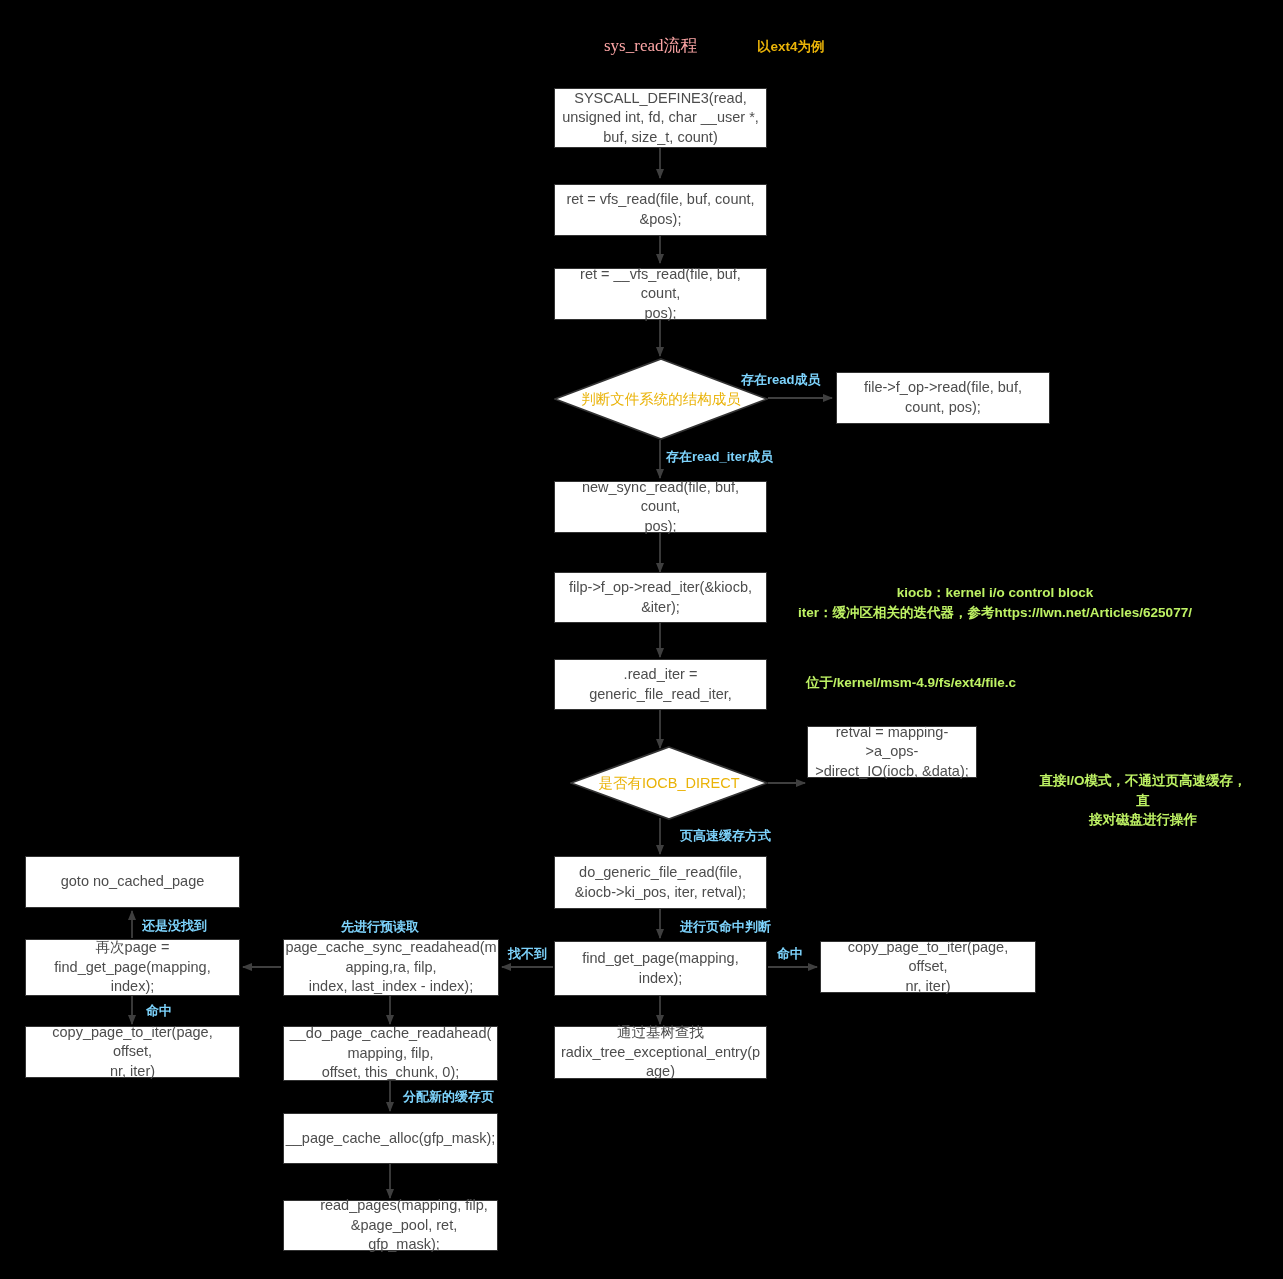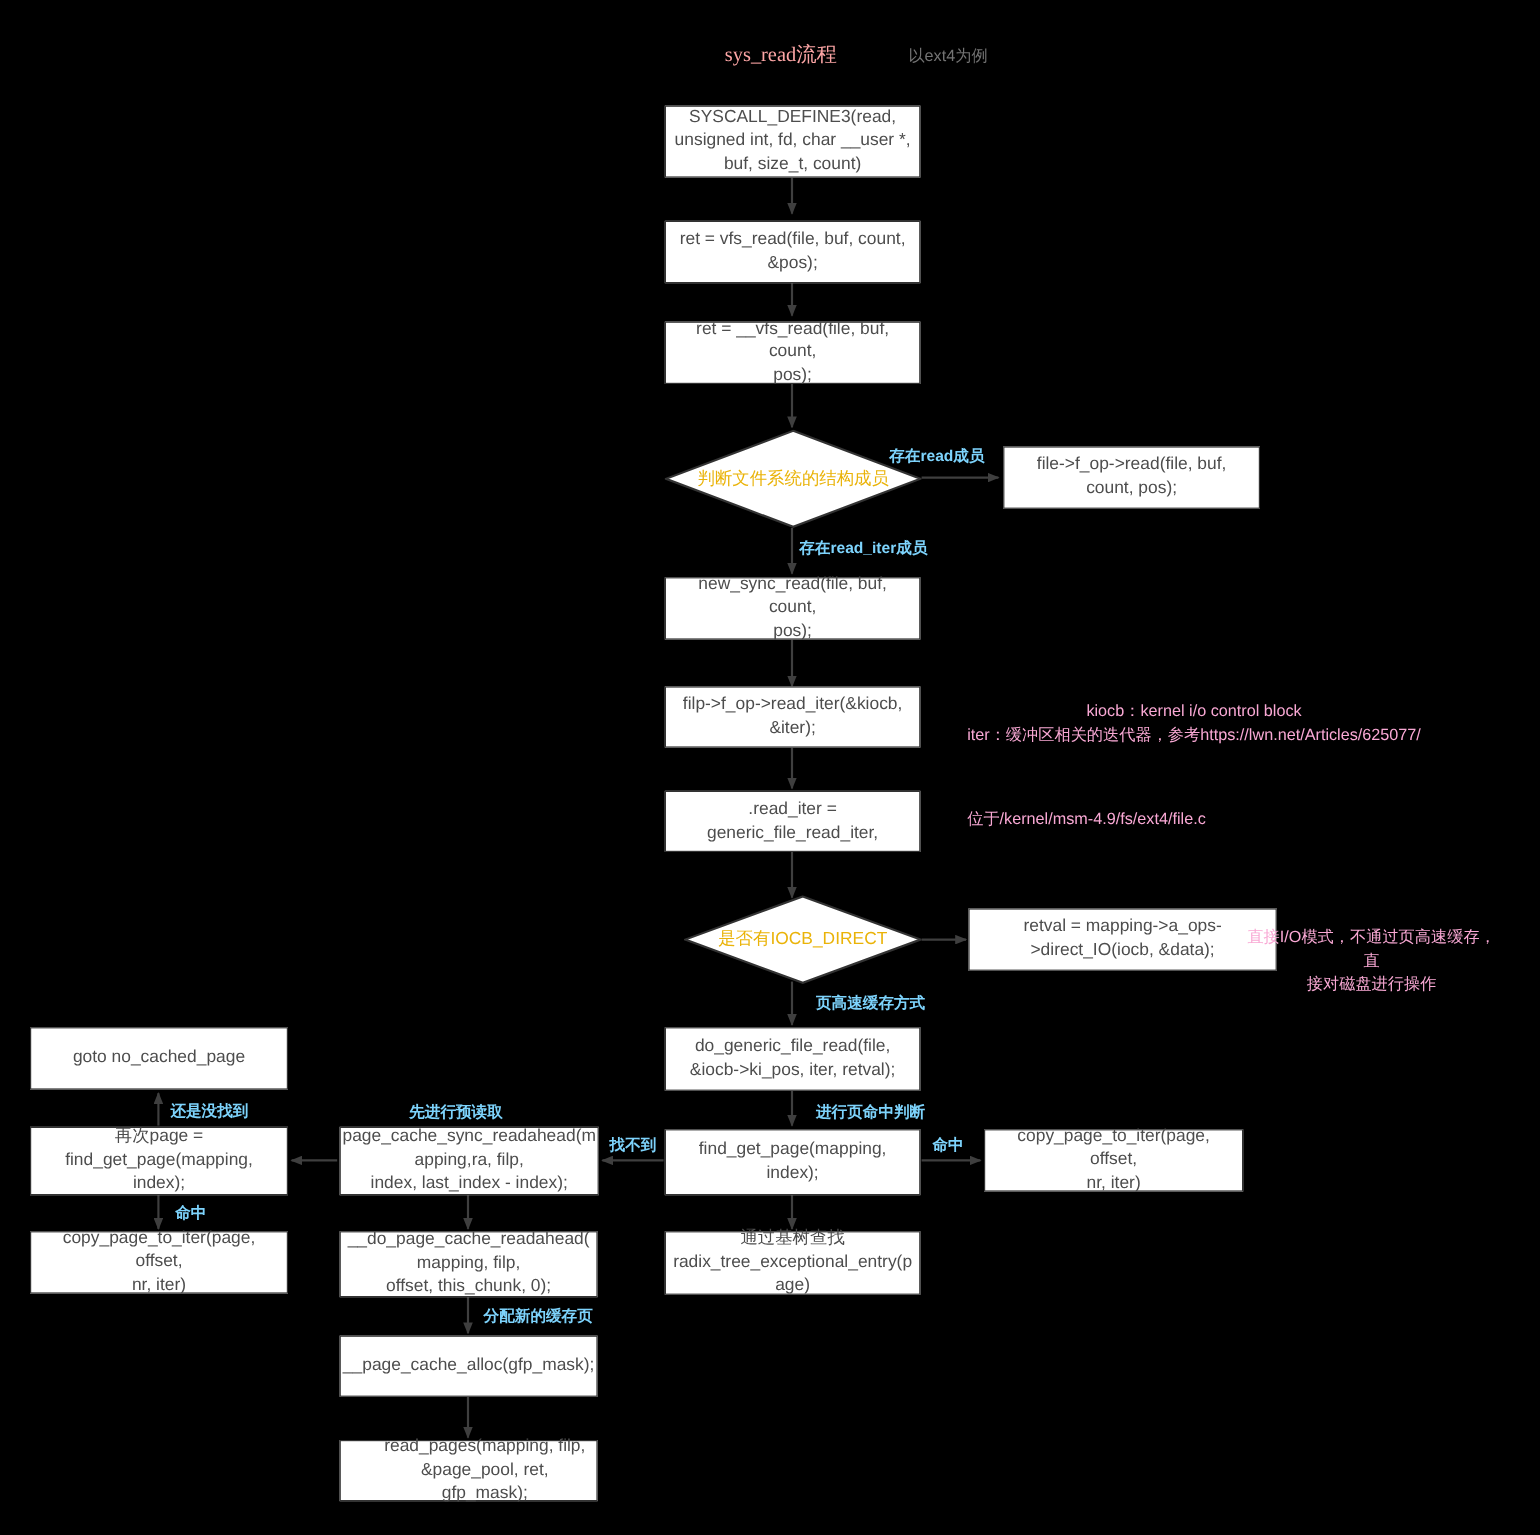--- a/index.html
+++ b/index.html
@@ -67,41 +67,41 @@
     position: absolute;
     color: #7dd3fc;
     font-size: 13px;
     font-weight: bold;
     white-space: nowrap;
     z-index: 4;
     font-family: "Liberation Sans", "DejaVu Sans", sans-serif;
   }
   .note {
     position: absolute;
-    color: #f9a8d4;
+    color: #bef264;
     font-size: 13.5px;
-    font-weight: normal;
+    font-weight: bold;
     text-align: center;
     line-height: 1.45;
     white-space: pre-line;
     z-index: 4;
   }
   #title {
     position: absolute;
     color: #fca5a5;
     font-size: 17px;
     font-family: "Liberation Serif", "DejaVu Serif", serif;
     white-space: nowrap;
     z-index: 5;
   }
   #subtitle {
     position: absolute;
-    color: #737373;
+    color: #eab308;
     font-size: 13.5px;
-    font-weight: normal;
+    font-weight: bold;
     white-space: nowrap;
     z-index: 5;
   }
 </style>
 </head>
 <body>
 
 <div id="canvas">
 
   <svg id="edges" viewBox="0 0 1283 1279">
@@ -186,21 +186,21 @@
   <div class="node" style="left:554px; top:659px; width:213px; height:51px;">.read_iter =
 generic_file_read_iter,</div>
 
   <div class="diamond" style="left:570px; top:746px; width:198px; height:74px;">
     <svg width="198" height="74" viewBox="0 0 198 74">
       <polygon points="99,1 197,37 99,73 1,37" fill="#ffffff" stroke="#333333" stroke-width="1.8"></polygon>
     </svg>
     <div class="dlabel">是否有IOCB_DIRECT</div>
   </div>
 
-  <div class="node" style="left:807px; top:757px; width:257px; height:52px;">retval = mapping-&gt;a_ops-
+  <div class="node" style="left:807px; top:726px; width:170px; height:52px;">retval = mapping-&gt;a_ops-
 &gt;direct_IO(iocb, &amp;data);</div>
 
   <div class="node" style="left:554px; top:856px; width:213px; height:53px;">do_generic_file_read(file,
 &amp;iocb-&gt;ki_pos, iter, retval);</div>
 
   <div class="node" style="left:554px; top:941px; width:213px; height:55px;">find_get_page(mapping,
 index);</div>
 
   <div class="node" style="left:820px; top:941px; width:216px; height:52px;">copy_page_to_iter(page, offset,
 nr, iter)</div>

